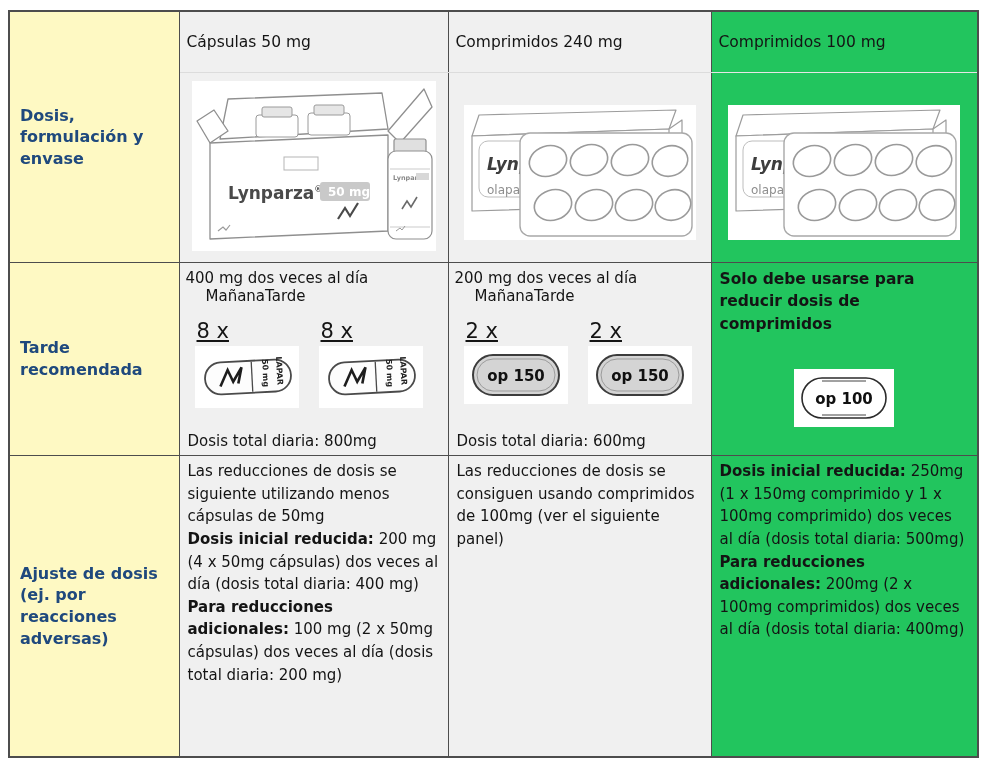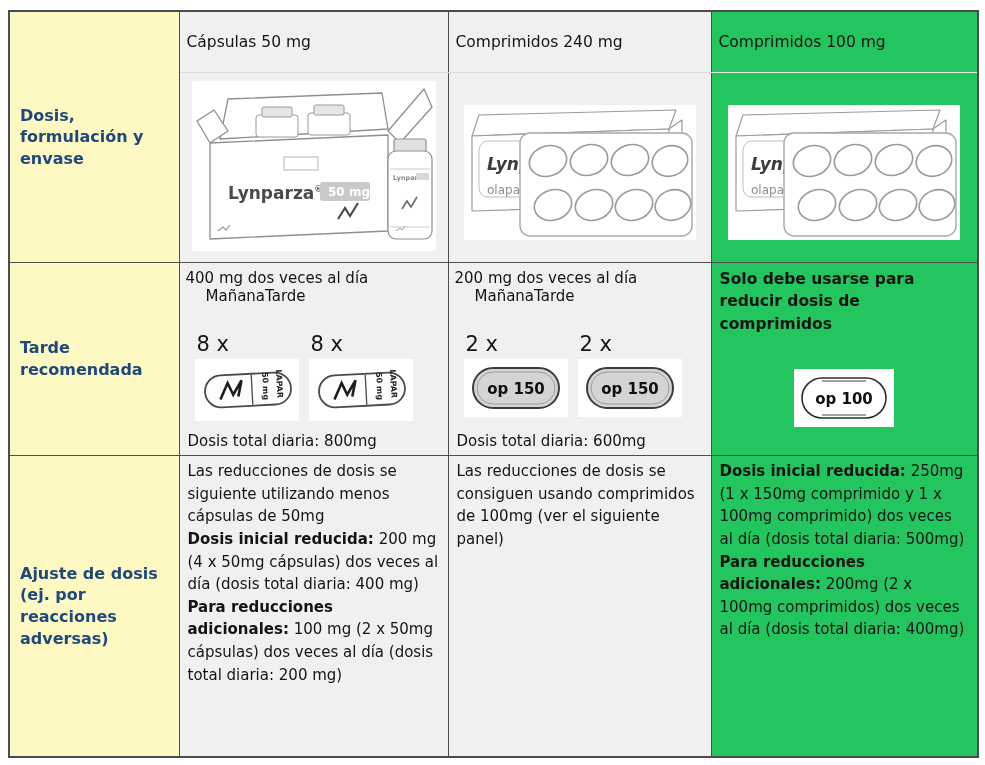--- a/index.html
+++ b/index.html
@@ -14,21 +14,21 @@
   tr.headrow td.dark{border-bottom-color:#e6e6e6;}
   tr.packrow td.light{border-top-color:#dcdcdc;}
   tr.packrow td.dark{border-top-color:#e6e6e6;}
   tr.packrow td{height:189px;}
   td.packcell .packwrap{padding-top:8px;padding-left:12px;}
   td.packcell .packwrap.centered{display:flex;justify-content:center;padding:32px 0 0 0;}
   tr.doserow td{height:192px;}
   .dose-in{display:flex;flex-direction:column;height:181px;padding:6px 6px 5px 6px;font-size:15px;}
   .dose-headline{text-align:left;}
   .dose-times{display:flex;justify-content:flex-start;padding:0 38px 0 20px;}
-  .dose-groups{display:flex;gap:10px;margin-top:27px;padding-left:9px;}
+  .dose-groups{display:flex;gap:20px;margin-top:14px;padding-left:9px;text-decoration:underline;}
   .dose-count{font-size:21px;margin:0 0 3px 2px;}
   .dose-total{margin-top:auto;padding-left:2px;}
   .dose-note{font-weight:bold;font-size:15.5px;padding:5px 8px 0 8px;line-height:1.45;}
   .single-pill{display:flex;justify-content:center;margin-top:34px;}
   tr.adjrow td{height:300px;}
   .adj-in{padding:4px 8px 0 8px;font-size:15px;line-height:1.51;}
   .adj-in b{font-weight:bold;}
   svg text{font-family:"DejaVu Sans","Liberation Sans",sans-serif;}
 </style>
 </head>

